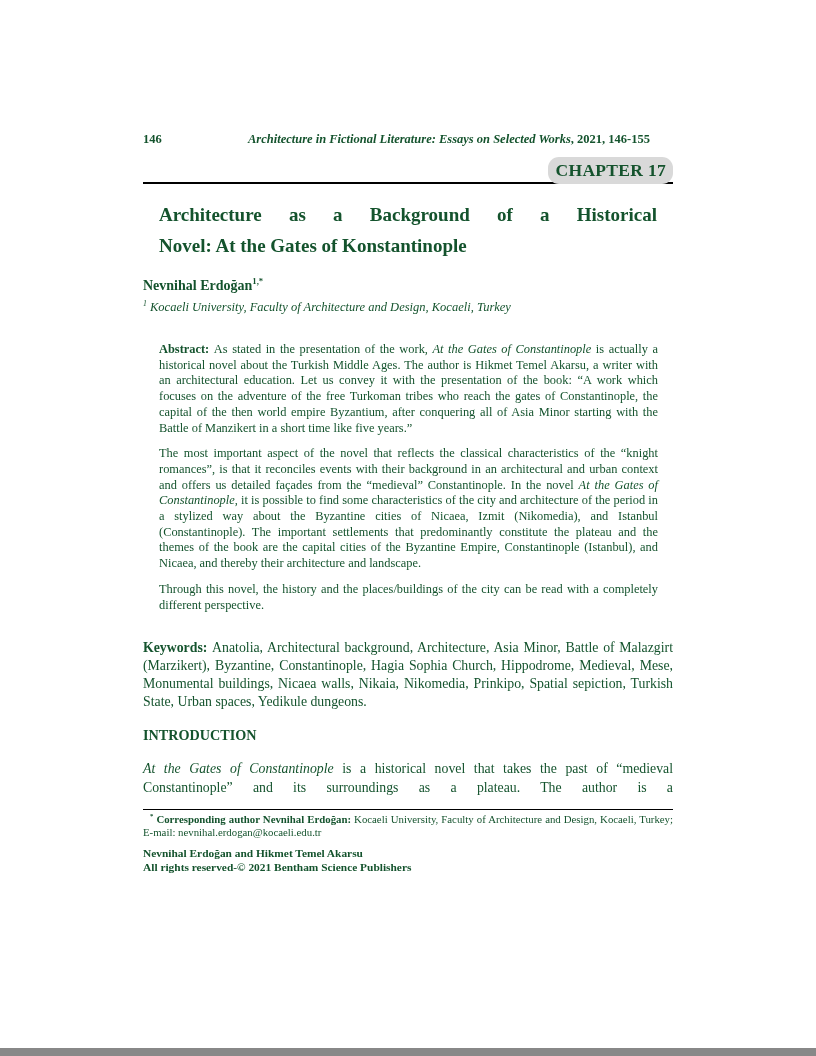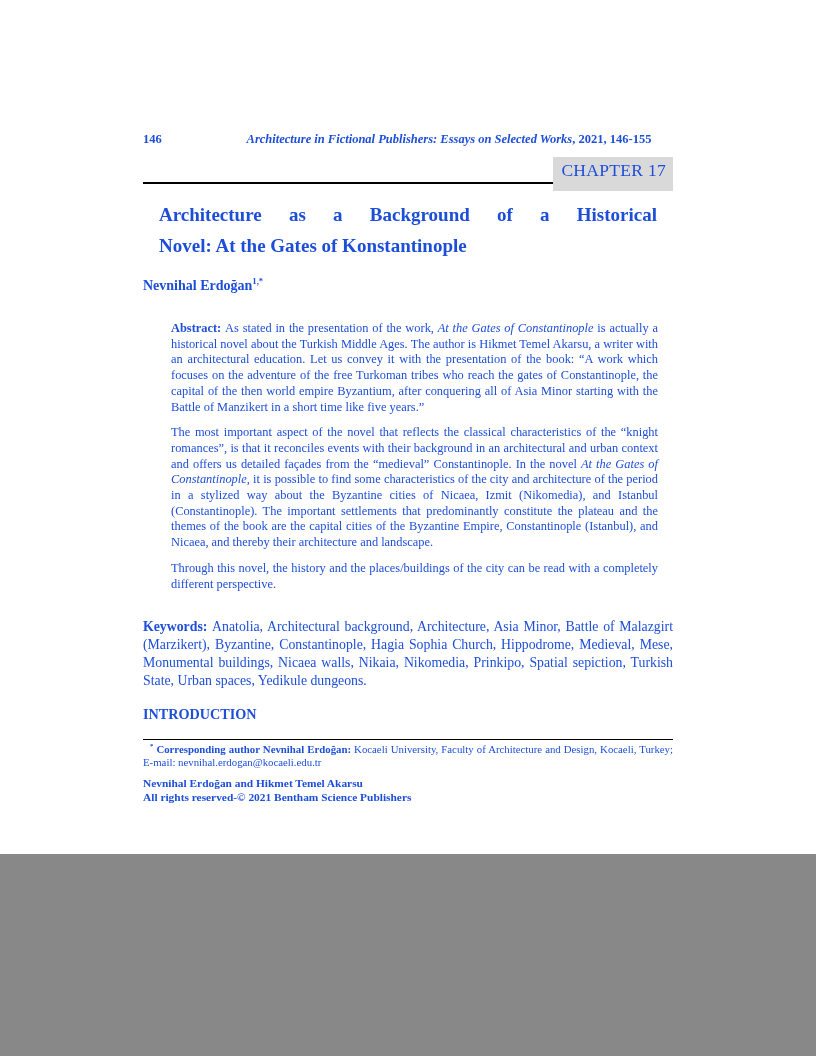--- a/index.html
+++ b/index.html
@@ -1,22 +1,22 @@
 <!DOCTYPE html>
 <html><head>
 <meta charset="utf-8">
 <style>
   html, body { margin: 0; padding: 0; background: #888; }
   .page {
     position: relative;
     width: 816px;
-    height: 854px;
+    height: 1048px;
     margin: 0 auto;
     background: #ffffff;
-    color: #1d4ed8;
+    color: #14532d;
     font-family: "Liberation Serif", "DejaVu Serif", serif;
     overflow: hidden;
   }
   .content {
     position: absolute;
     left: 143px;
     top: 0;
     width: 530px;
   }
   sup { font-size: 62%; line-height: 0; vertical-align: super; }
@@ -42,23 +42,24 @@
     position: absolute;
     left: 0; right: 0; bottom: 2px;
     border-bottom: 2px solid #000;
     z-index: 0;
   }
   .chapter-label {
     position: relative;
     z-index: 1;
     display: inline-block;
     font-size: 17.5px;
-    font-weight: normal;
-    padding: 3px 7px 10px 8px;
+    font-weight: bold;
+    padding: 3px 7px 3px 8px;
     letter-spacing: 0.3px;
+    border-radius: 11px;
   }
 
   .title {
     margin: 13px 16px 0;
     font-size: 19px;
     font-weight: bold;
     line-height: 31px;
   }
   .title-line { display: block; }
   .title-line.justified { text-align: justify; text-align-last: justify; }
@@ -70,21 +71,21 @@
     line-height: 17px;
   }
   .affiliation {
     margin-top: 6px;
     font-size: 12.5px;
     font-style: italic;
     line-height: 15px;
   }
 
   .abstract {
-    margin: 27px 15px 0 28px;
+    margin: 27px 15px 0 16px;
     font-size: 12.4px;
     line-height: 15.7px;
     text-align: justify;
   }
   .abstract p { margin: 0 0 10px; }
   .abstract p:last-child { margin-bottom: 0; }
 
   .keywords {
     margin: 26px 0 4px;
     font-size: 13.8px;
@@ -127,45 +128,47 @@
   }
 </style>
 </head>
 <body>
 
 <div class="page">
   <div class="content">
 
     <div class="header">
       <span class="pagenum">146</span>
-      <span class="running"><span style="font-weight: bold; font-style: italic;">Architecture in Fictional Publishers: Essays on Selected Works</span><span style="font-weight: bold;">, 2021, 146-155</span></span>
+      <span class="running"><span style="font-weight: bold; font-style: italic;">Architecture in Fictional Literature: Essays on Selected Works</span><span style="font-weight: bold;">, 2021, 146-155</span></span>
     </div>
 
     <div class="chapter-row">
       <span class="chapter-label" style="background: rgb(217, 217, 217);">CHAPTER 17</span>
     </div>
 
     <h1 class="title">
       <span class="title-line justified">Architecture as a Background of a Historical</span>
       <span class="title-line">Novel: At the Gates of Konstantinople</span>
     </h1>
 
     <div class="author"><span style="font-weight: bold;">Nevnihal Erdoğan</span><sup style="font-weight: bold;">1,*</sup></div>
 
+    <div class="affiliation"><sup style="font-style: italic;">1</sup><span style="font-style: italic;"> Kocaeli University, Faculty of Architecture and Design, Kocaeli, Turkey</span></div>
 
     <div class="abstract">
       <p><span style="font-weight: bold;">Abstract: </span><span> As stated in the presentation of the work, </span><span style="font-style: italic;">At the Gates of Constantinople</span><span> is actually a historical novel about the Turkish Middle Ages. The author is Hikmet Temel Akarsu, a writer with an architectural education. Let us convey it with the presentation of the book: “A work which focuses on the adventure of the free Turkoman tribes who reach the gates of Constantinople, the capital of the then world empire Byzantium, after conquering all of Asia Minor starting with the Battle of Manzikert in a short time like five years.”</span></p>
       <p><span>The most important aspect of the novel that reflects the classical characteristics of the “knight romances”, is that it reconciles events with their background in an architectural and urban context and offers us detailed façades from the “medieval” Constantinople. In the novel </span><span style="font-style: italic;">At the Gates of Constantinople</span><span>, it is possible to find some characteristics of the city and architecture of the period in a stylized way about the Byzantine cities of Nicaea, Izmit (Nikomedia), and Istanbul (Constantinople). The important settlements that predominantly constitute the plateau and the themes of the book are the capital cities of the Byzantine Empire, Constantinople (Istanbul), and Nicaea, and thereby their architecture and landscape.</span></p>
       <p><span>Through this novel, the history and the places/buildings of the city can be read with a completely different perspective.</span></p>
     </div>
 
     <p class="keywords"><span style="font-weight: bold;">Keywords: </span><span>Anatolia, Architectural background, Architecture, Asia Minor, Battle of Malazgirt (Marzikert), Byzantine, Constantinople, Hagia Sophia Church, Hippodrome, Medieval, Mese, Monumental buildings, Nicaea walls, Nikaia, Nikomedia, Prinkipo, Spatial sepiction, Turkish State, Urban spaces, Yedikule dungeons.</span></p>
 
     <h2 class="section-heading">INTRODUCTION</h2>
 
+    <p class="body-para force-justify"><span style="font-style: italic;">At the Gates of Constantinople</span><span> is a historical novel that takes the past of “medieval Constantinople” and its surroundings as a plateau. The author is a</span></p>
 
     <div class="footnote-rule"></div>
 
     <p class="footnote"><sup style="font-weight: bold;">*</sup><span style="font-weight: bold;"> Corresponding author Nevnihal Erdoğan: </span><span>Kocaeli University, Faculty of Architecture and Design, Kocaeli, Turkey; E-mail: nevnihal.erdogan@kocaeli.edu.tr</span></p>
 
     <div class="footer">
       <div>Nevnihal Erdoğan and Hikmet Temel Akarsu</div>
       <div>All rights reserved-© 2021 Bentham Science Publishers</div>
     </div>
 

